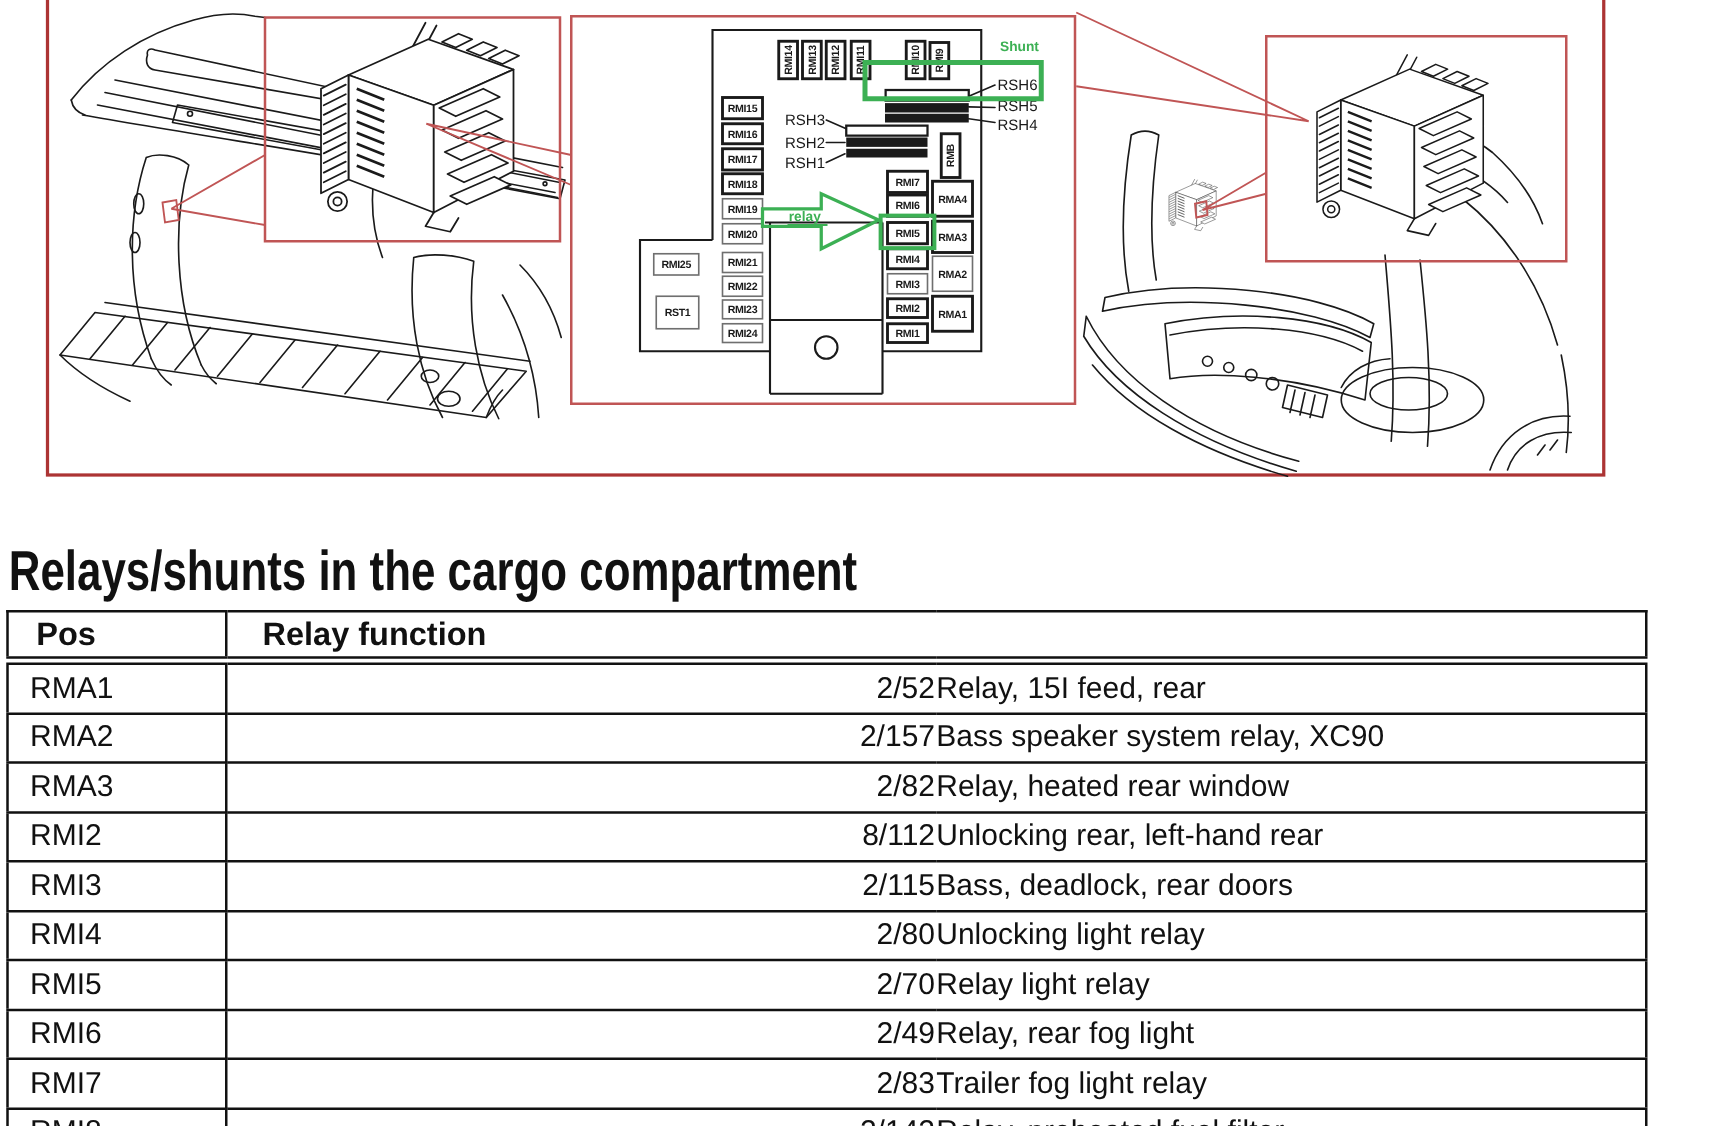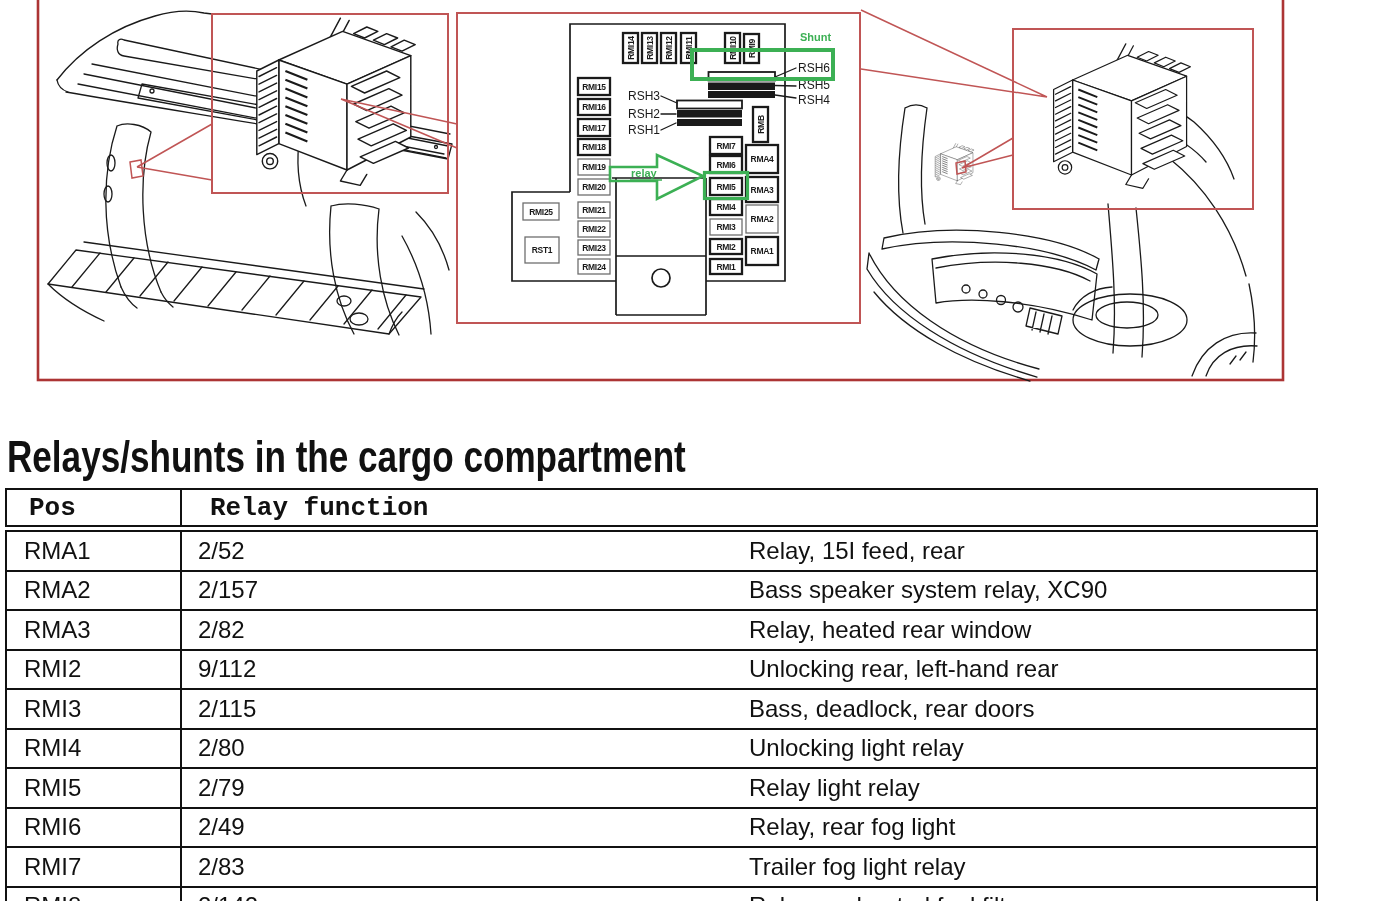--- a/index.html
+++ b/index.html
@@ -24,25 +24,25 @@
   .fuse-label{font:bold 8.5px "Liberation Sans",sans-serif;fill:var(--ink,#111);
               text-anchor:middle;letter-spacing:-0.3px;}
   
   .title{position:absolute;left:7px;top:434px;margin:0;font-size:45px;font-weight:bold;
          line-height:1;transform:scaleX(0.78);transform-origin:left center;white-space:nowrap;}
   
   .relay-table{position:absolute;left:5px;top:488px;width:1313px;border-collapse:collapse;
                font-size:24px;color:#111;table-layout:fixed;}
   .relay-table{border:2px solid var(--table_border,#111);}
   .relay-table th{font-size:26px;font-weight:bold;text-align:left;height:33px;
-                  border-bottom:7px double var(--table_border,#111);font-family:Liberation Mono, monospace;}
+                  border-bottom:7px double var(--table_border,#111);}
   .relay-table td{height:35.5px;border-bottom:2px solid var(--table_border,#111);vertical-align:middle;}
   .relay-table .c-pos{width:150px;border-right:2px solid var(--table_border,#111);padding-left:17px;}
   .relay-table th.c-pos{padding-left:22px;}
-  .relay-table .c-code{width:127px;padding-left:16px;}
+  .relay-table .c-code{width:127px;padding-left:16px;text-align:right;}
   .relay-table th.c-fn{padding-left:28px;}
   .relay-table td.c-fn{padding-left:0;}
 </style>
 </head>
 <body>
 
 <div class="page">
 
   <svg width="1374" height="432" viewBox="0 0 1374 432">
     <defs>
@@ -315,36 +315,36 @@
           <td class="c-code">2/157</td>
           <td class="c-fn">Bass speaker system relay, XC90</td>
         </tr>
         <tr>
           <td class="c-pos">RMA3</td>
           <td class="c-code">2/82</td>
           <td class="c-fn">Relay, heated rear window</td>
         </tr>
         <tr>
           <td class="c-pos">RMI2</td>
-          <td class="c-code">9/112</td>
+          <td class="c-code">8/112</td>
           <td class="c-fn">Unlocking rear, left-hand rear</td>
         </tr>
         <tr>
           <td class="c-pos">RMI3</td>
           <td class="c-code">2/115</td>
           <td class="c-fn">Bass, deadlock, rear doors</td>
         </tr>
         <tr>
           <td class="c-pos">RMI4</td>
           <td class="c-code">2/80</td>
           <td class="c-fn">Unlocking light relay</td>
         </tr>
         <tr>
           <td class="c-pos">RMI5</td>
-          <td class="c-code">2/79</td>
+          <td class="c-code">2/70</td>
           <td class="c-fn">Relay light relay</td>
         </tr>
         <tr>
           <td class="c-pos">RMI6</td>
           <td class="c-code">2/49</td>
           <td class="c-fn">Relay, rear fog light</td>
         </tr>
         <tr>
           <td class="c-pos">RMI7</td>
           <td class="c-code">2/83</td>

